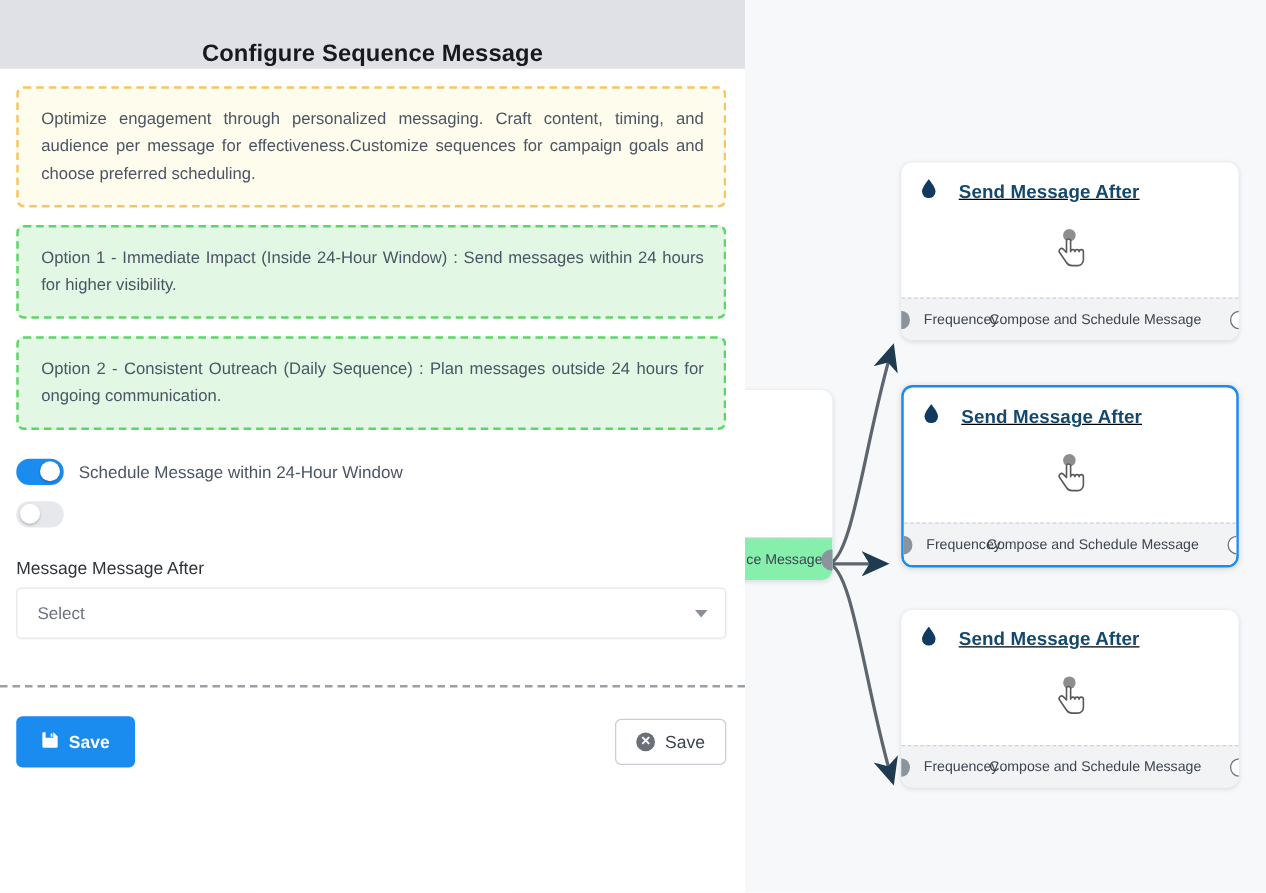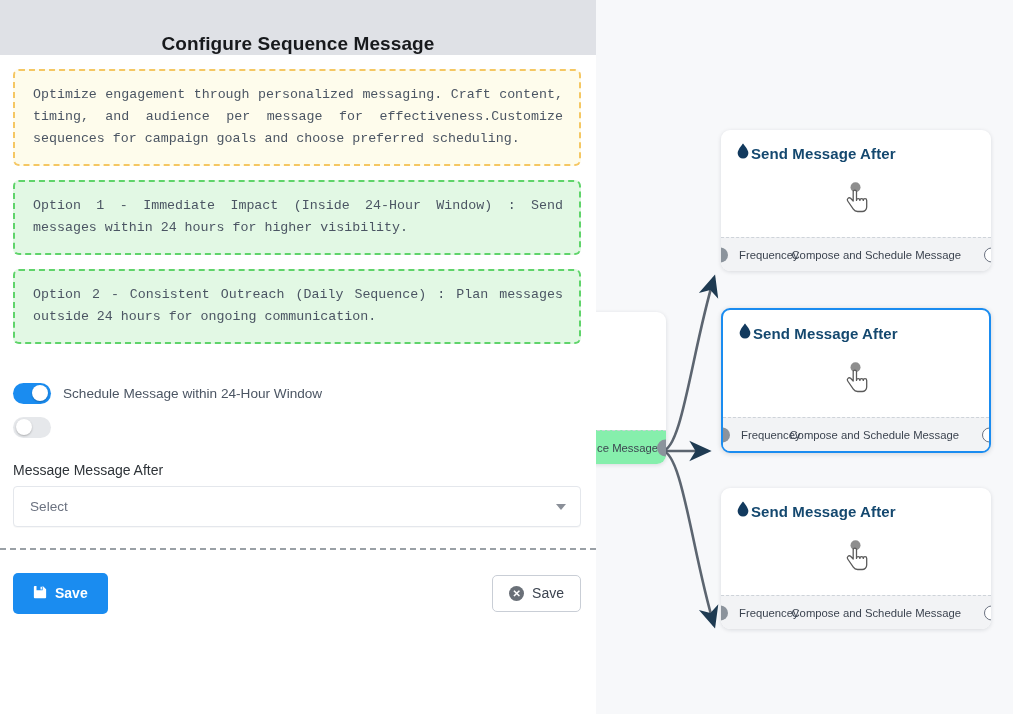--- a/index.html
+++ b/index.html
@@ -48,31 +48,30 @@
 
   .note {
     box-sizing: border-box;
     border-radius: 6px;
     padding: 13px 16px 14px 18px;
     font-size: 13.3px;
     line-height: 22px;
     text-align: justify;
     color: #4b5563;
     margin-bottom: 14px;
-    font-family: Liberation Mono, monospace;
   }
   .note-yellow {
     background: #fefcec;
     border: 2px dashed #f5c763;
   }
   .note-green {
     background: #e2f8e4;
     border: 2px dashed #5fd46a;
   }
-  .note-green.second { margin-bottom: 32px; }
+  .note-green.second { margin-bottom: 16px; }
 
   .toggle-row {
     display: flex;
     align-items: center;
     margin: 0 0 0 0;
     height: 34px;
   }
   .toggle-row.first { margin-top: 6px; }
   .toggle {
     width: 38px;
@@ -207,22 +206,23 @@
     box-shadow: 0 1px 4px rgba(16,24,40,.13);
     overflow: hidden;
   }
   .node.selected {
     border: 2px solid #1a8cf0;
     box-shadow: 0 1px 5px rgba(16,24,40,.16);
   }
   .node-head {
     display: flex;
     align-items: center;
-    gap: 2px;
+    gap: 18px;
     padding: 13px 0 0 16px;
+    text-decoration: underline;
   }
   .drop-icon { display: block; }
   .node-title {
     font-size: 15px;
     font-weight: bold;
     color: #14486f;
     letter-spacing: .1px;
   }
   .node-body {
     height: 74px;

